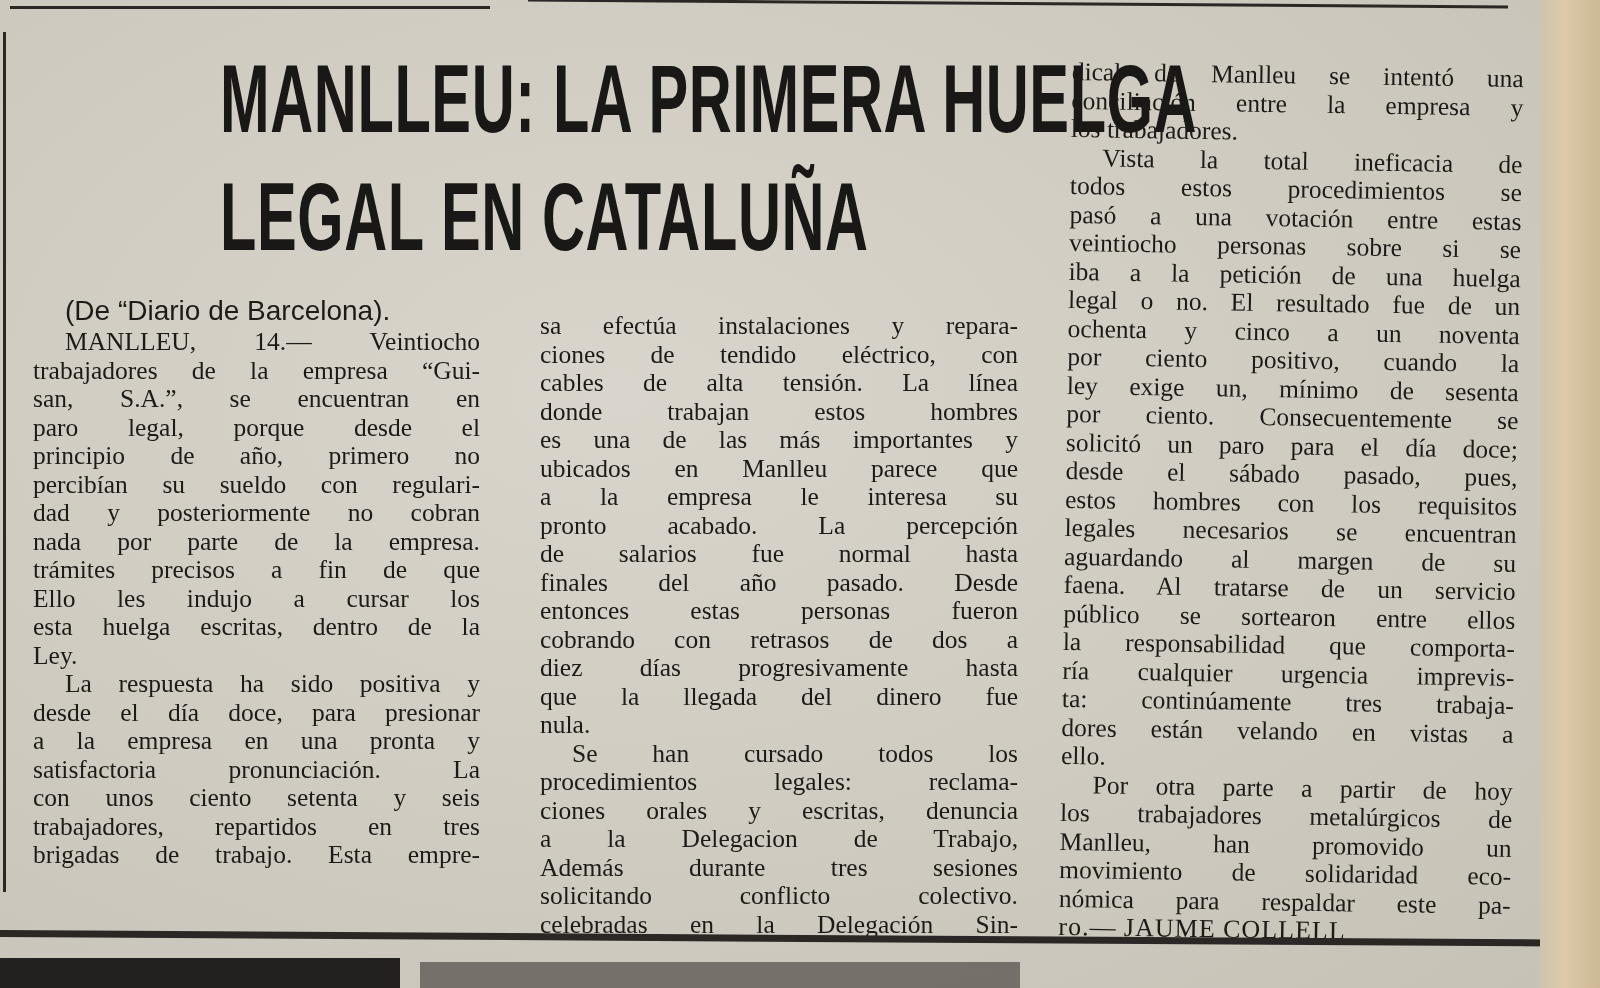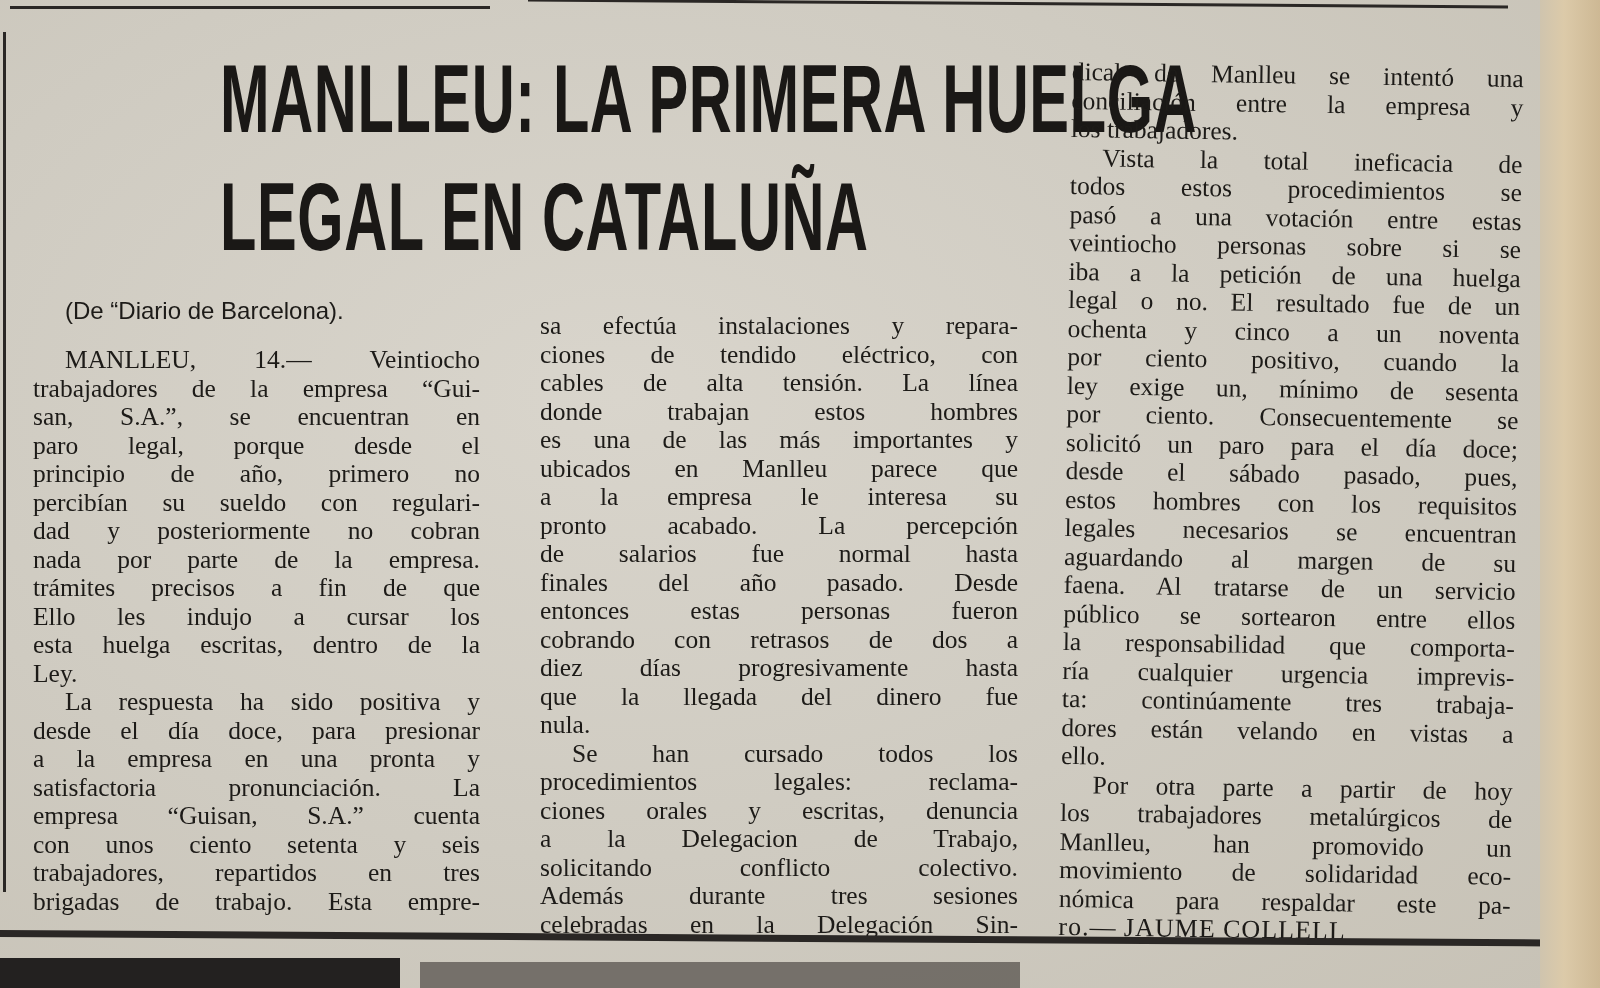--- a/index.html
+++ b/index.html
@@ -34,22 +34,22 @@
 
   .col {
     position: absolute;
     font-family: "Liberation Serif", serif;
     font-size: 25.5px; line-height: 28.5px; color: #1d1b18;
   }
   .col .ln { display: block; white-space: nowrap; text-align: justify; text-align-last: justify; }
   .col .ln.last { text-align-last: left; }
   .col .ln.indent { padding-left: 32px; }
   .source {
-    font-family: "Liberation Sans", sans-serif; font-size: 24px; display: block;
-    padding-left: 32px; line-height: 30px; margin-bottom: 20px;
+    font-family: "Liberation Sans", sans-serif; font-size: 28px; display: block;
+    padding-left: 32px; line-height: 30px; margin-bottom: 2px;
   }
   .col1 { left: 33px; top: 296px; width: 447px; }
   .col2 { left: 540px; top: 312px; width: 478px; }
   .col3 { left: 1072px; top: 58px; width: 452px; transform: rotate(0.9deg); transform-origin: top left; }
   .signature { font-size: 26px; letter-spacing: 1px; }
 </style>
 </head>
 <body>
 
 <div class="page">
@@ -74,21 +74,20 @@
         <span class="ln">dad y posteriormente no cobran</span>
         <span class="ln">nada por parte de la empresa.</span>
         <span class="ln">trámites precisos a fin de que</span>
         <span class="ln">Ello les indujo a cursar los</span>
         <span class="ln">esta huelga escritas, dentro de la</span>
         <span class="ln last">Ley.</span>
         <span class="ln indent">La respuesta ha sido positiva y</span>
         <span class="ln">desde el día doce, para presionar</span>
         <span class="ln">a la empresa en una pronta y</span>
         <span class="ln">satisfactoria pronunciación. La</span>
-        <span class="ln">empresa “Guisan, S.A.” cuenta</span>
         <span class="ln">con unos ciento setenta y seis</span>
         <span class="ln">trabajadores, repartidos en tres</span>
         <span class="ln">brigadas de trabajo. Esta empre-</span>
       </div>
   </div>
 
   <div class="col col2">
     <div id="col1">
         <span class="ln">sa efectúa instalaciones y repara-</span>
         <span class="ln">ciones de tendido eléctrico, con</span>
@@ -102,22 +101,22 @@
         <span class="ln">finales del año pasado. Desde</span>
         <span class="ln">entonces estas personas fueron</span>
         <span class="ln">cobrando con retrasos de dos a</span>
         <span class="ln">diez días progresivamente hasta</span>
         <span class="ln">que la llegada del dinero fue</span>
         <span class="ln last">nula.</span>
         <span class="ln indent">Se han cursado todos los</span>
         <span class="ln">procedimientos legales: reclama-</span>
         <span class="ln">ciones orales y escritas, denuncia</span>
         <span class="ln">a la Delegacion de Trabajo,</span>
+        <span class="ln">Además durante tres sesiones</span>
         <span class="ln">solicitando conflicto colectivo.</span>
-        <span class="ln">Además durante tres sesiones</span>
         <span class="ln">celebradas en la Delegación Sin-</span>
       </div>
   </div>
 
   <div class="col col3">
     <div id="col2">
         <span class="ln">dical de Manlleu se intentó una</span>
         <span class="ln">conciliación entre la empresa y</span>
         <span class="ln last">los trabajadores.</span>
         <span class="ln indent">Vista la total ineficacia de</span>

